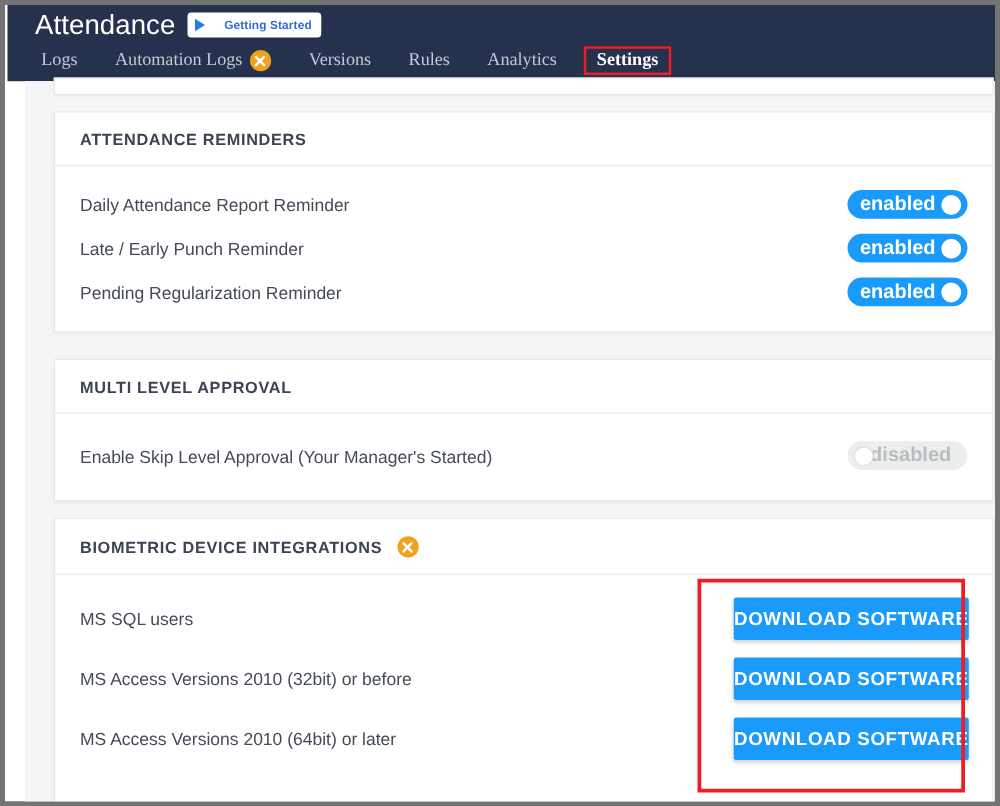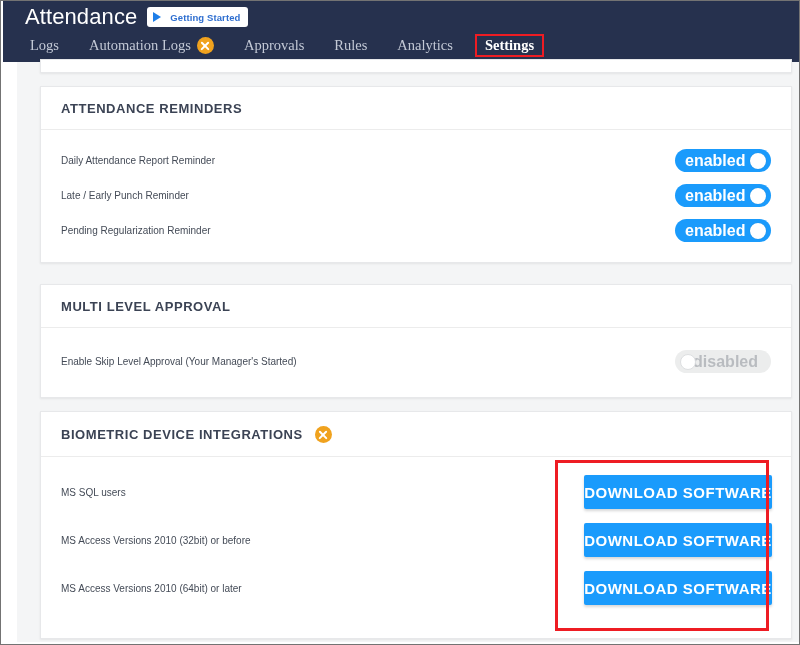--- a/index.html
+++ b/index.html
@@ -10,21 +10,21 @@
     font-family: "Liberation Sans", sans-serif;
     background: #ffffff;
     overflow: hidden;
   }
 
   .screenshot {
     position: relative;
     width: 800px;
     height: 645px;
     background: #ffffff;
-    border: 1px solid #737373;
+    border: 4px solid #737373;
     overflow: hidden;
   }
 
   
   .topbar {
     position: absolute;
     left: 2px;
     top: 0;
     width: 796px;
     height: 61px;
@@ -42,21 +42,21 @@
     color: #ffffff;
     font-size: 22px;
     font-weight: 400;
     letter-spacing: 0.1px;
     line-height: 26px;
   }
 
   .getting-started {
     display: inline-flex;
     align-items: center;
-    gap: 9px;
+    gap: 15px;
     background: #ffffff;
     border-radius: 3px;
     padding: 3px 8px 3px 6px;
     margin-left: 10px;
     height: 20px;
   }
   .gs-play {
     width: 0; height: 0;
     border-left: 8px solid #1d7ee8;
     border-top: 5px solid transparent;
@@ -169,21 +169,21 @@
   }
 
   .row {
     display: flex;
     align-items: center;
     justify-content: space-between;
     padding: 0 20px;
     height: 35px;
   }
   .row-label {
-    font-size: 10px;
+    font-size: 14px;
     color: #444b57;
   }
 
   
   .toggle {
     width: 96px;
     height: 23px;
     border-radius: 12px;
     display: flex;
     align-items: center;
@@ -267,21 +267,21 @@
 
     <div class="nav-row">
       <span class="nav-item">
         <span>Logs</span>
       </span>
       <span class="nav-item">
         <span>Automation Logs</span>
         <span class="orange-badge"></span>
       </span>
       <span class="nav-item">
-        <span>Approvals</span>
+        <span>Versions</span>
       </span>
       <span class="nav-item">
         <span>Rules</span>
       </span>
       <span class="nav-item">
         <span>Analytics</span>
       </span>
       <span class="nav-item active boxed">
         <span>Settings</span>
       </span>

